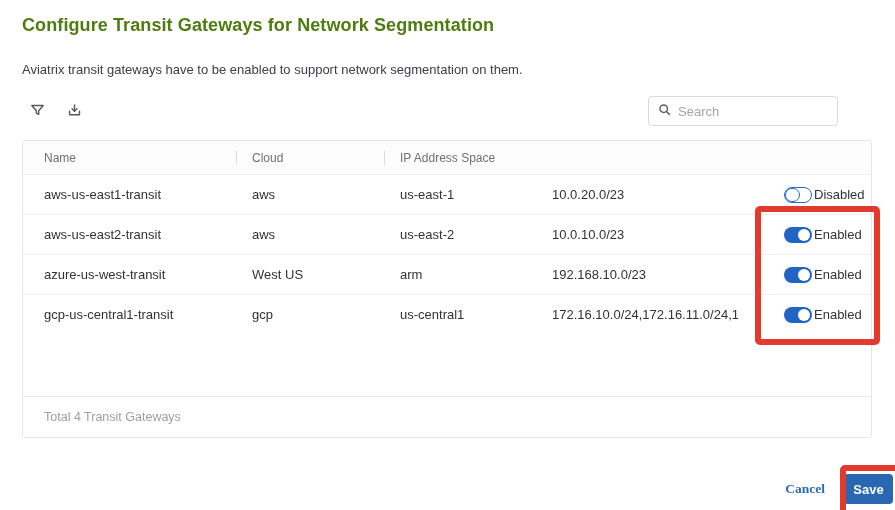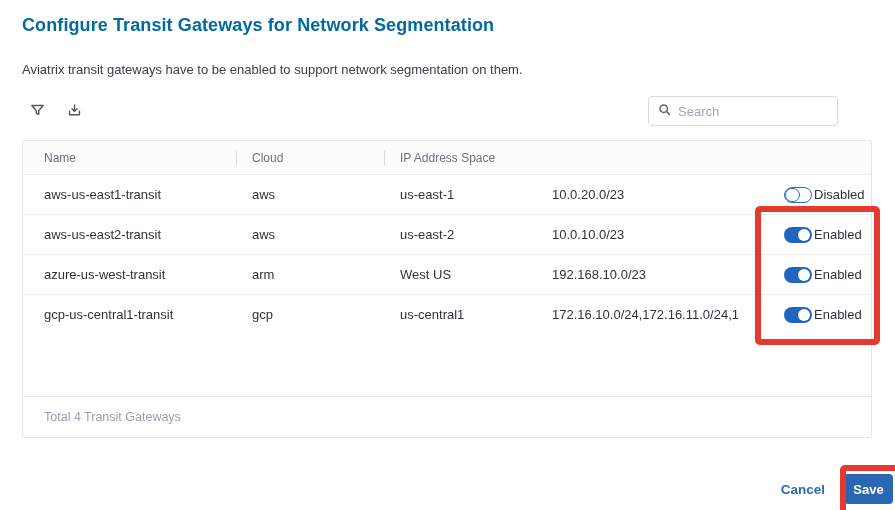--- a/index.html
+++ b/index.html
@@ -3,21 +3,21 @@
 <meta charset="utf-8">
 <style>
   * { margin:0; padding:0; box-sizing:border-box; }
   html,body { width:895px; height:510px; }
   body {
     position:relative; overflow:hidden; background:#ffffff;
     font-family:"Liberation Sans", sans-serif; color:#2f3338;
   }
   .title {
     position:absolute; left:22px; top:15px;
-    font-size:18px; font-weight:600; color:#0369a1; letter-spacing:.1px;
+    font-size:18px; font-weight:600; color:#4d7c0f; letter-spacing:.1px;
   }
   .subtitle {
     position:absolute; left:22px; top:62px;
     font-size:13px; color:#3c4046;
   }
   .toolbar { position:absolute; left:26px; top:99px; display:flex; gap:15px; }
   .icon-btn {
     width:22px; height:22px; background:none; border:none; cursor:pointer;
     display:flex; align-items:center; justify-content:center; padding:0;
   }
@@ -74,21 +74,21 @@
   .tfoot {
     height:41px; border-top:1px solid #e7e9eb; display:flex; align-items:center;
     padding-left:21px; font-size:12.5px; color:#9aa0ab; border-radius:0 0 3px 3px;
   }
 
   .actions {
     position:absolute; top:474px; right:2px; height:30px;
     display:flex; align-items:center; gap:19px;
   }
   .cancel-link {
-    background:none; border:none; cursor:pointer; font-family:Liberation Sans, sans-serif;
+    background:none; border:none; cursor:pointer; font-family:Liberation Serif, serif;
     font-size:13.5px; font-weight:700; color:#2b6cb0; padding:0;
   }
   .save-btn {
     width:49px; height:30px; background:#2a67b3; color:#fff; border:none;
     border-radius:4px; font-family:"Liberation Sans", sans-serif;
     font-size:13px; font-weight:700; cursor:pointer;
   }
 
   .hl { position:absolute; border:6px solid #e23a2e; border-radius:5px; pointer-events:none; }
   .hl-toggles { left:755px; top:206px; width:125px; height:139px; }
@@ -154,22 +154,22 @@
     <div class="cell">us-east-2</div>
     <div class="cell">10.0.10.0/23</div>
     <div class="cell-state">
       <div class="toggle" data-state="on"></div>
       <span class="state-label">Enabled</span>
     </div>
   </div>
 
   <div class="row">
     <div class="cell">azure-us-west-transit</div>
+    <div class="cell">West US</div>
     <div class="cell">arm</div>
-    <div class="cell">West US</div>
     <div class="cell">192.168.10.0/23</div>
     <div class="cell-state">
       <div class="toggle" data-state="on"></div>
       <span class="state-label">Enabled</span>
     </div>
   </div>
 
   <div class="row">
     <div class="cell">gcp-us-central1-transit</div>
     <div class="cell">gcp</div>

